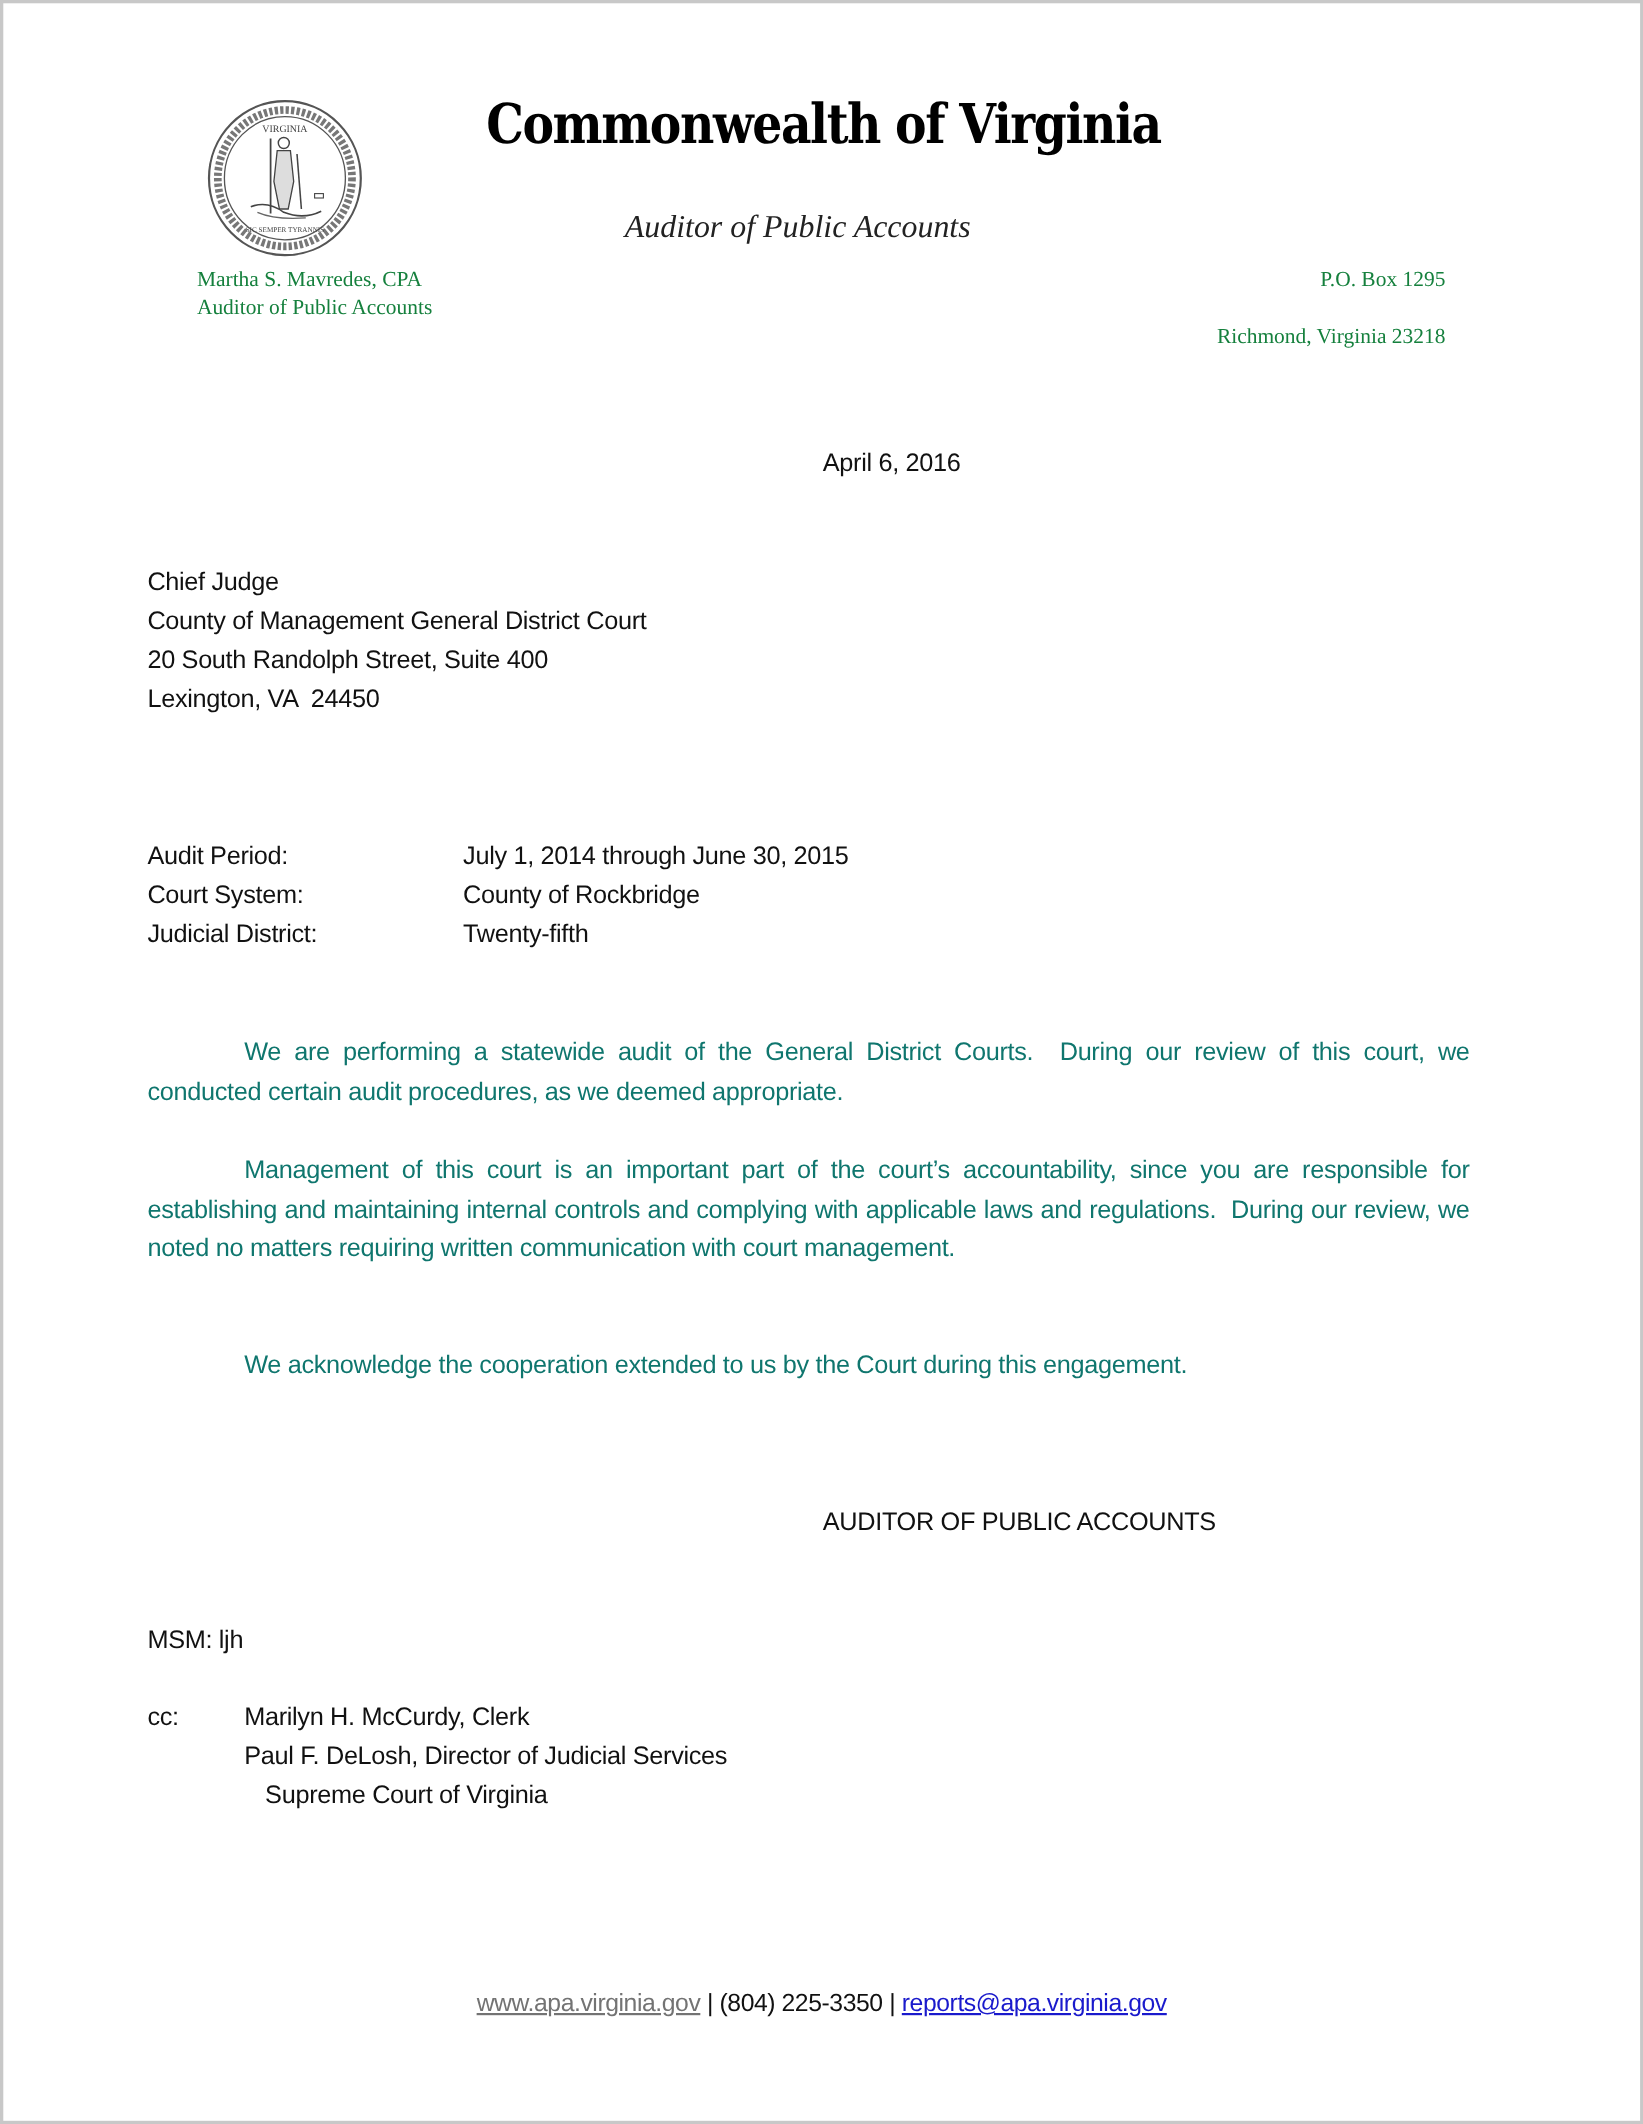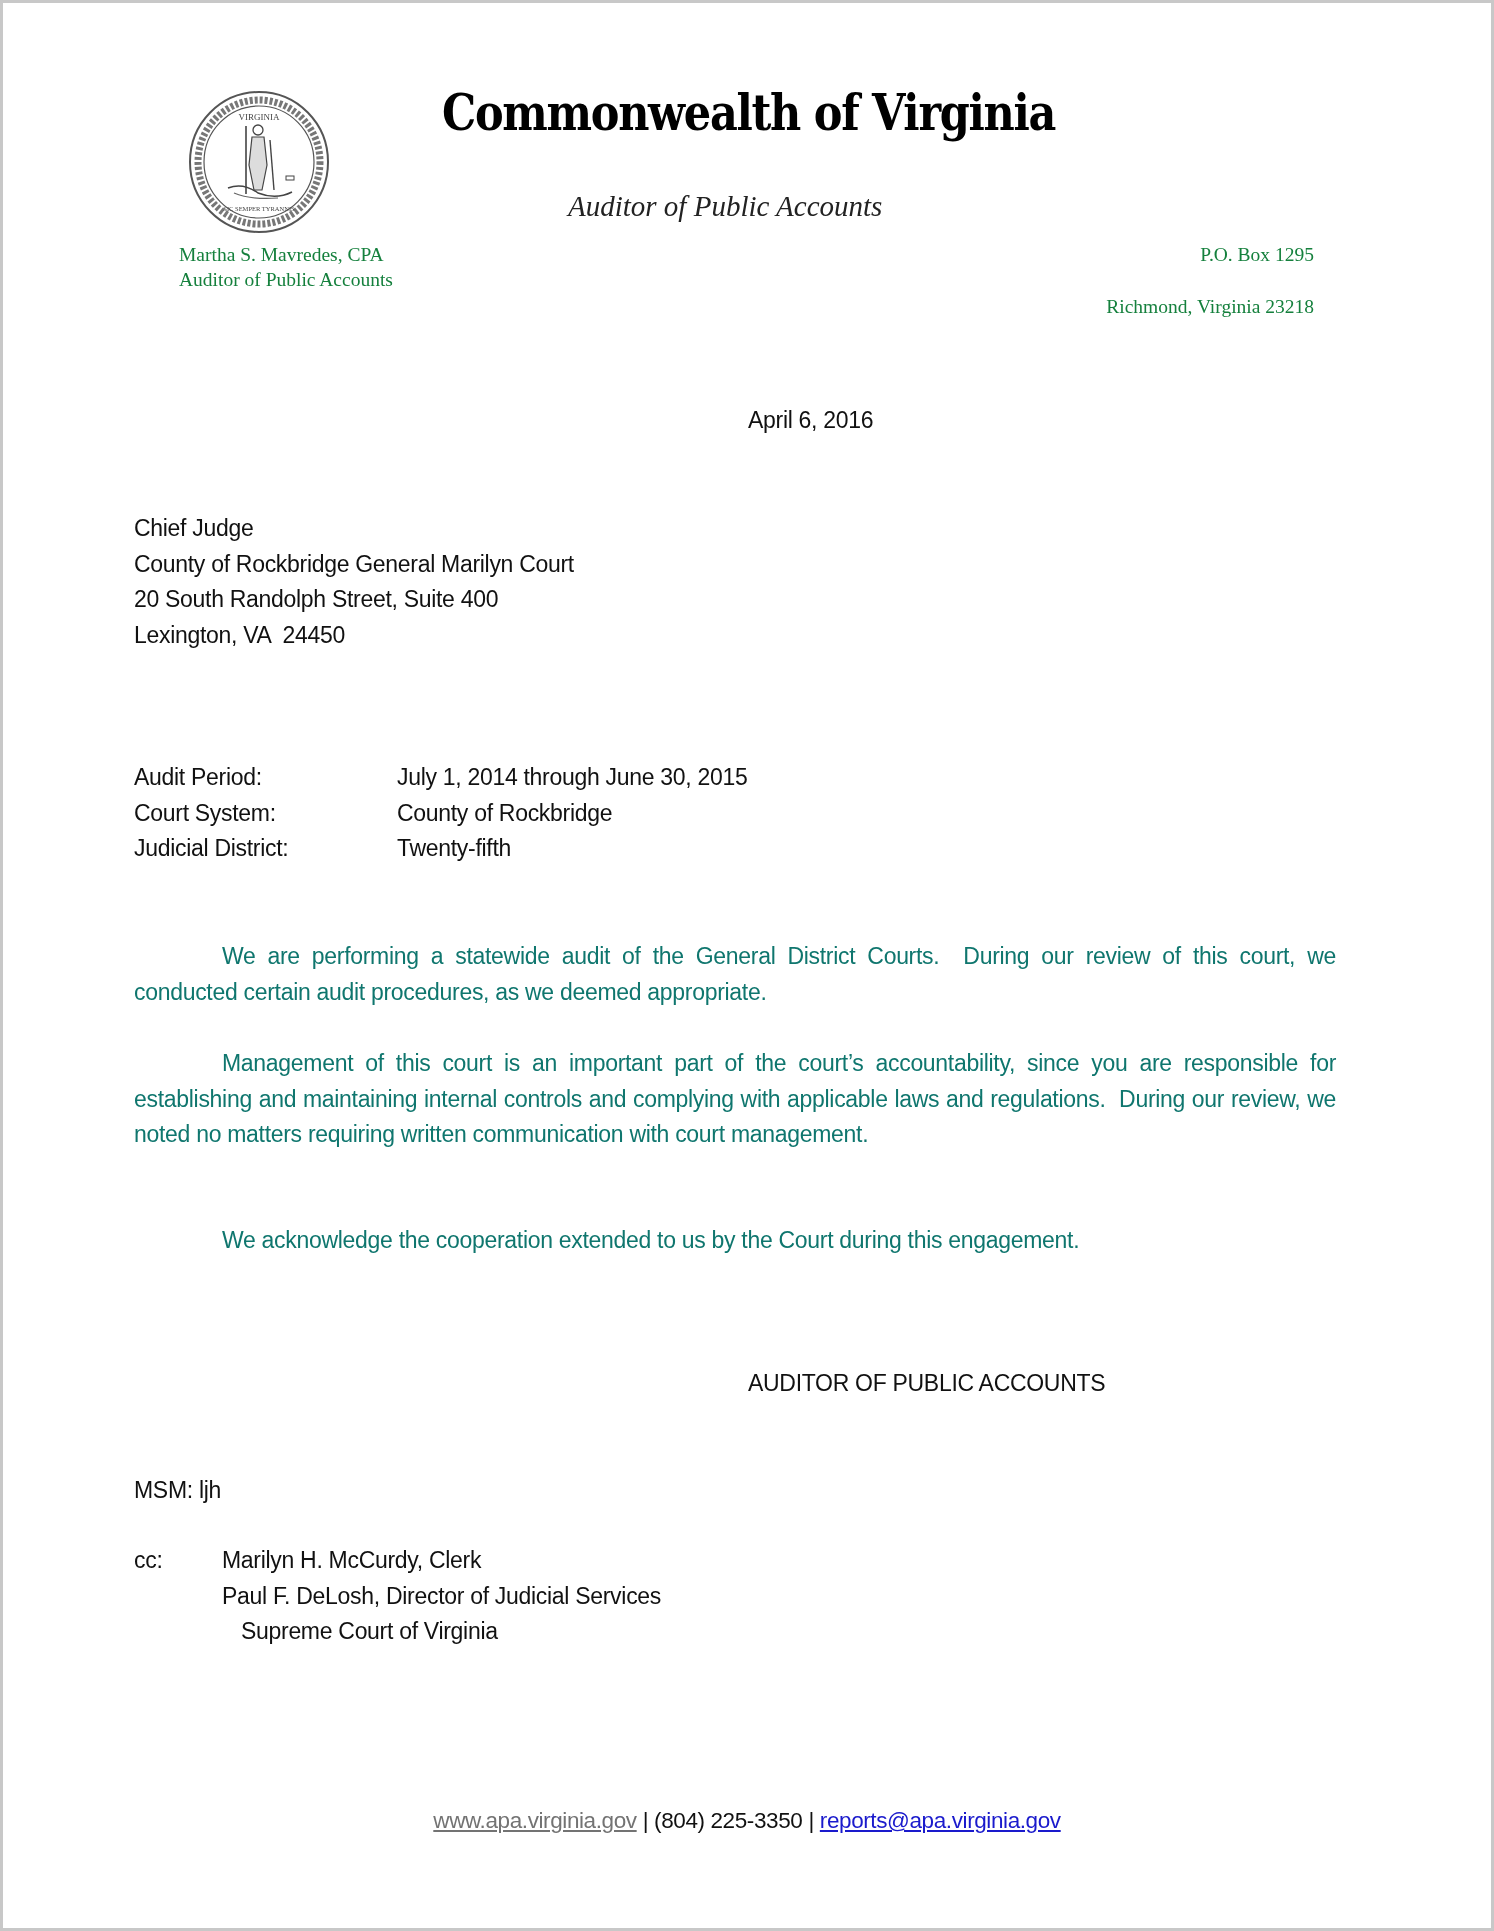--- a/index.html
+++ b/index.html
@@ -16,21 +16,21 @@
   }
   .subtitle { font-family: "Liberation Serif", serif; font-style: italic; font-size: 29px; color: #222; }
   .lh-small { font-family: "Liberation Serif", serif; font-size: 19.5px; line-height: 25px; color: #15803d; }
   .right { text-align: right; }
   .para {
     position: absolute; left: 131px; width: 1202px;
     font-family: "Liberation Sans", sans-serif; font-size: 23px; line-height: 35.6px;
     letter-spacing: -0.3px; text-align: justify; color: #0f766e;
   }
   .para .indent { display: inline-block; width: 88px; }
-  .row { display: flex; }
+  .row { display: flex; gap: 24px; }
   .row .lbl { width: 263px; }
   .footer {
     position: absolute; left: 0; width: 1488px; top: 1805px; text-align: center;
     font-family: "Liberation Sans", sans-serif; font-size: 22.5px; letter-spacing: -0.4px; color: #111;
   }
   .footer a { color: #1a1acc; text-decoration: underline; }
   .sep { margin: 0 6px; }
 </style>
 </head>
 <body>
@@ -61,21 +61,21 @@
   <div class="abs lh-small" style="left:176px; top:239px;">Martha S. Mavredes, CPA</div>
   <div class="abs lh-small" style="left:176px; top:264px;">Auditor of Public Accounts</div>
 
   <div class="abs lh-small right" style="right:177px; top:239px;">P.O. Box 1295</div>
   <div class="abs lh-small right" style="right:177px; top:264px;margin-top:27px;">Richmond, Virginia 23218</div>
 
   <div class="abs body-font" style="left:745px; top:400px;">April 6, 2016</div>
 
   <div class="abs body-font" style="left:131px; top:508px;">
     <div>Chief Judge</div>
-    <div>County of Rockbridge General Marilyn Court</div>
+    <div>County of Management General District Court</div>
     <div style="white-space:pre">20 South Randolph Street, Suite 400</div>
     <div style="white-space:pre">Lexington, VA  24450</div>
   </div>
 
   <div class="abs body-font" style="left:131px; top:757px;">
     <div class="row">
       <span class="lbl">Audit Period:</span>
       <span>July 1, 2014 through June 30, 2015</span>
     </div>
     <div class="row">

